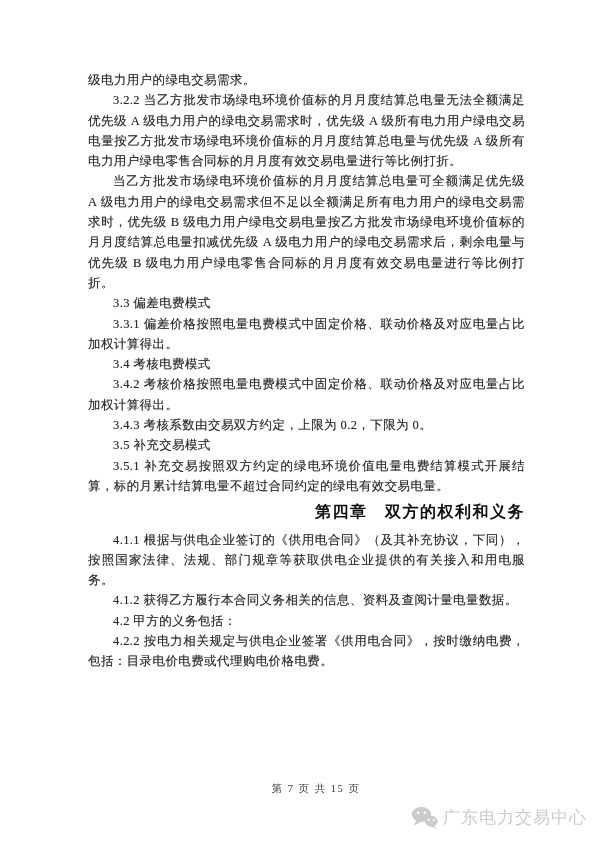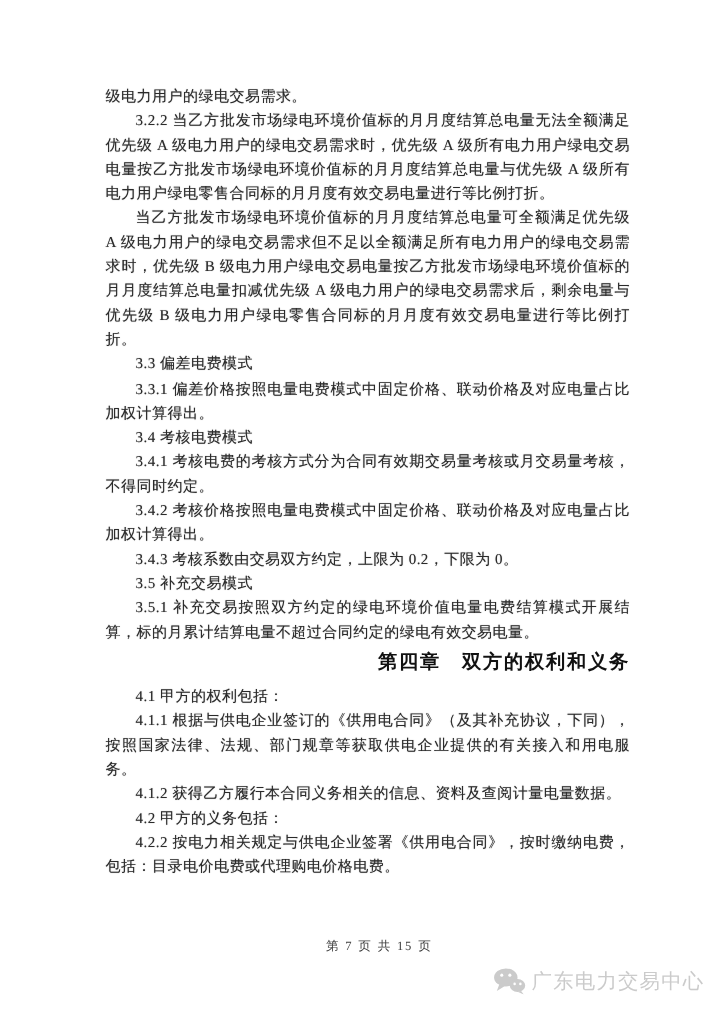--- a/index.html
+++ b/index.html
@@ -65,27 +65,25 @@
 
 <div class="page">
 
   <div class="doc-body">
       <p class="noindent">级电力用户的绿电交易需求。</p>
       <p class="indent">3.2.2 当乙方批发市场绿电环境价值标的月月度结算总电量无法全额满足优先级 A 级电力用户的绿电交易需求时，优先级 A 级所有电力用户绿电交易电量按乙方批发市场绿电环境价值标的月月度结算总电量与优先级 A 级所有电力用户绿电零售合同标的月月度有效交易电量进行等比例打折。</p>
       <p class="indent">当乙方批发市场绿电环境价值标的月月度结算总电量可全额满足优先级 A 级电力用户的绿电交易需求但不足以全额满足所有电力用户的绿电交易需求时，优先级 B 级电力用户绿电交易电量按乙方批发市场绿电环境价值标的月月度结算总电量扣减优先级 A 级电力用户的绿电交易需求后，剩余电量与优先级 B 级电力用户绿电零售合同标的月月度有效交易电量进行等比例打折。</p>
       <p class="indent">3.3 偏差电费模式</p>
       <p class="indent">3.3.1 偏差价格按照电量电费模式中固定价格、联动价格及对应电量占比加权计算得出。</p>
       <p class="indent">3.4 考核电费模式</p>
-      <p class="indent">3.4.1 考核电费的考核方式分为合同有效期交易量考核或月交易量考核，不得同时约定。</p>
       <p class="indent">3.4.2 考核价格按照电量电费模式中固定价格、联动价格及对应电量占比加权计算得出。</p>
       <p class="indent">3.4.3 考核系数由交易双方约定，上限为 0.2，下限为 0。</p>
       <p class="indent">3.5 补充交易模式</p>
       <p class="indent">3.5.1 补充交易按照双方约定的绿电环境价值电量电费结算模式开展结算，标的月累计结算电量不超过合同约定的绿电有效交易电量。</p>
       <h2 class="heading">第四章　双方的权利和义务</h2>
-      <p class="indent">4.1 甲方的权利包括：</p>
       <p class="indent">4.1.1 根据与供电企业签订的《供用电合同》（及其补充协议，下同），按照国家法律、法规、部门规章等获取供电企业提供的有关接入和用电服务。</p>
       <p class="indent">4.1.2 获得乙方履行本合同义务相关的信息、资料及查阅计量电量数据。</p>
       <p class="indent">4.2 甲方的义务包括：</p>
       <p class="indent">4.2.2 按电力相关规定与供电企业签署《供用电合同》，按时缴纳电费，包括：目录电价电费或代理购电价格电费。</p>
     </div>
 
   <div class="footer">第 7 页 共 15 页</div>
 
   <div class="watermark">
     <span>

